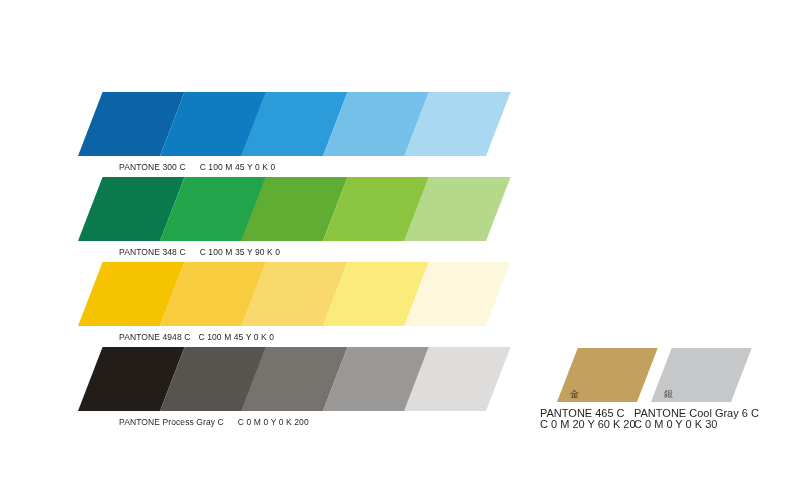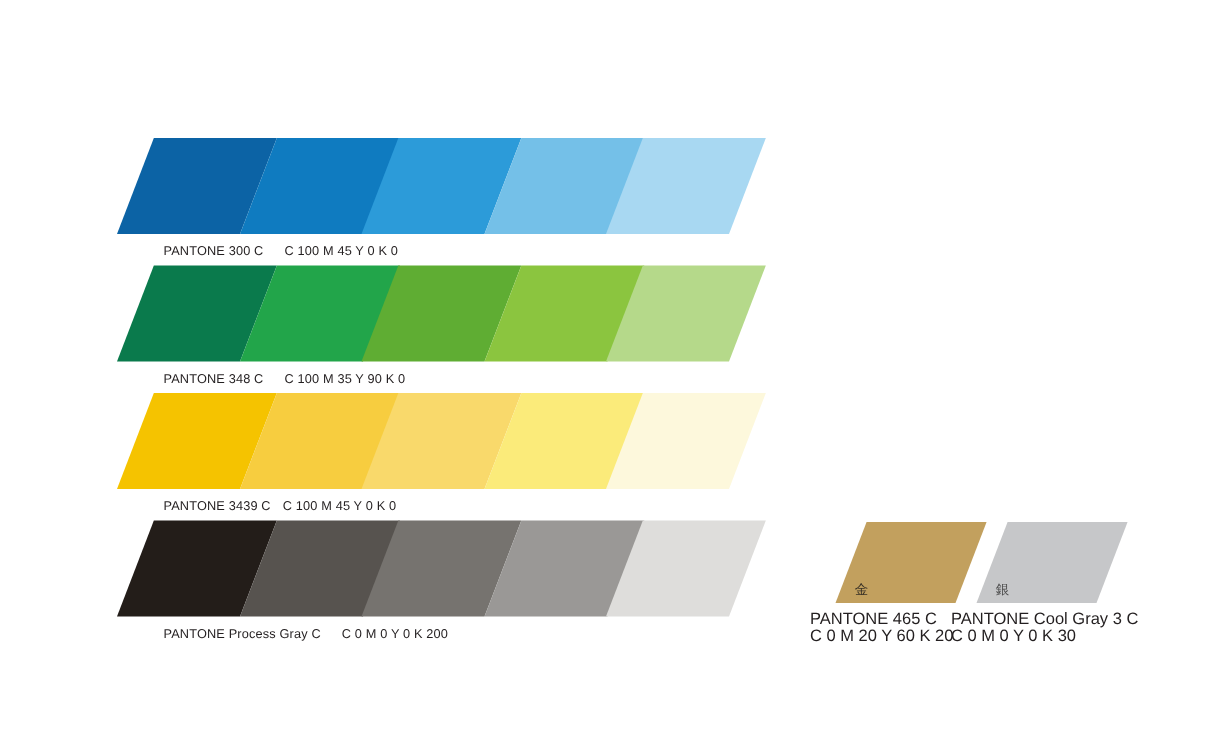--- a/index.html
+++ b/index.html
@@ -45,21 +45,21 @@
     margin-right: 0;
   }
 
   
   .swatch + .swatch {
     margin-left: -0.5px;
   }
 
   .ramp-caption {
     position: absolute;
-    left: 73px;
+    left: 83px;
     top: 70px;
     font-size: 8.5px;
     color: #231f20;
     letter-spacing: 0.1px;
     white-space: nowrap;
     line-height: 11px;
     padding-left: 36px;
   }
   .ramp-caption .pname {
     display: inline-block;
@@ -148,21 +148,21 @@
       <div class="ramp-caption"><span class="pname">PANTONE 348 C</span><span class="cmyk">C 100  M 35  Y 90  K 0</span></div>
     </div>
     <div class="ramp-row" style="top: 262px;">
       <div class="ramp">
         <div class="swatch" title="#f5c300" style="background: rgb(245, 195, 0);"></div>
         <div class="swatch" title="#f7cd3f" style="background: rgb(247, 205, 63);"></div>
         <div class="swatch" title="#f9d96b" style="background: rgb(249, 217, 107);"></div>
         <div class="swatch" title="#fbeb7a" style="background: rgb(251, 235, 122);"></div>
         <div class="swatch" title="#fdf8dc" style="background: rgb(253, 248, 220);"></div>
       </div>
-      <div class="ramp-caption"><span class="pname">PANTONE 3439 C</span><span class="cmyk tight">C 100  M 45  Y 0  K 0</span></div>
+      <div class="ramp-caption"><span class="pname">PANTONE 4948 C</span><span class="cmyk tight">C 100  M 45  Y 0  K 0</span></div>
     </div>
     <div class="ramp-row" style="top: 347px;">
       <div class="ramp">
         <div class="swatch" title="#231d19" style="background: rgb(35, 29, 25);"></div>
         <div class="swatch" title="#57534f" style="background: rgb(87, 83, 79);"></div>
         <div class="swatch" title="#76736f" style="background: rgb(118, 115, 111);"></div>
         <div class="swatch" title="#9a9896" style="background: rgb(154, 152, 150);"></div>
         <div class="swatch" title="#dedddb" style="background: rgb(222, 221, 219);"></div>
       </div>
       <div class="ramp-caption"><span class="pname">PANTONE Process Gray C</span><span class="cmyk">C 0  M 0  Y 0  K 200</span></div>
@@ -171,16 +171,16 @@
       <div class="metal-item" style="left: 0px;">
         <div class="metal-swatch" style="background: rgb(194, 160, 94);">
           <span class="metal-glyph">金</span>
         </div>
         <div class="metal-caption"><span>PANTONE 465 C</span><span class="line2">C 0  M 20  Y 60  K 20</span></div>
       </div>
       <div class="metal-item" style="left: 94px;">
         <div class="metal-swatch" style="background: rgb(198, 199, 201);">
           <span class="metal-glyph silver">銀</span>
         </div>
-        <div class="metal-caption"><span>PANTONE Cool Gray 3 C</span><span class="line2">C 0  M 0  Y 0  K 30</span></div>
+        <div class="metal-caption"><span>PANTONE Cool Gray 6 C</span><span class="line2">C 0  M 0  Y 0  K 30</span></div>
       </div>
     </div>
   </div>
 
 </body></html>

